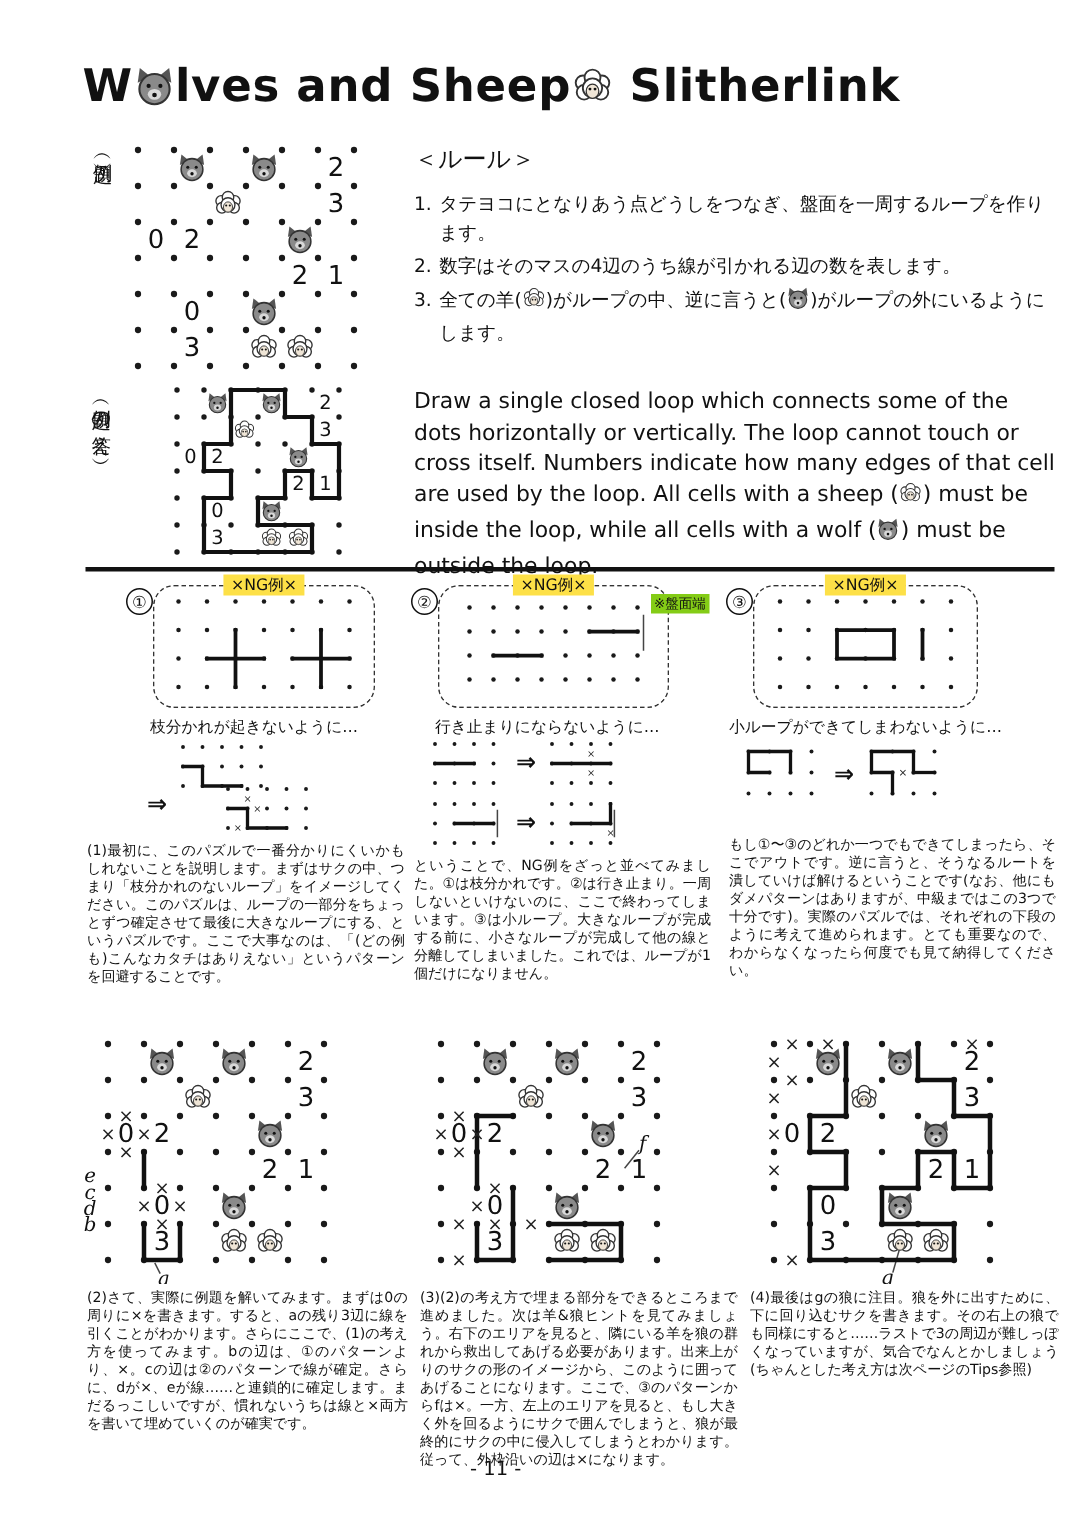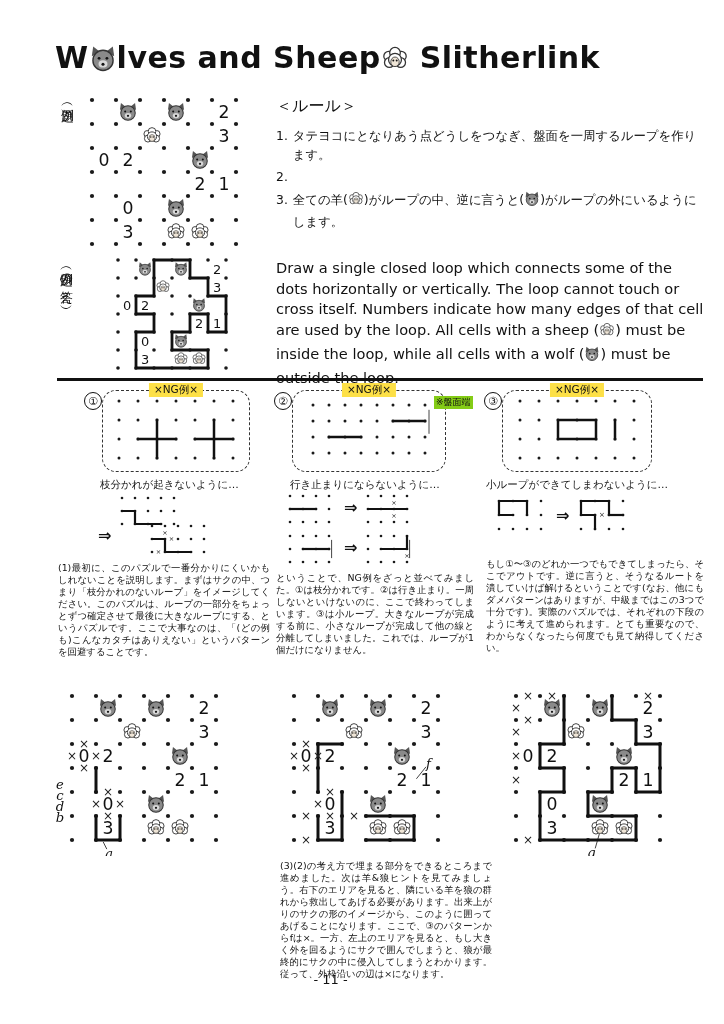--- a/index.html
+++ b/index.html
@@ -135,20 +135,21 @@
       </svg></div>
 
   <div class="abs" style="left:276px;top:96px;width:424px">
     <div class="rules-head">＜ルール＞</div>
     <div class="rule">
       <span class="rule-num">1.</span>
       <span>タテヨコにとなりあう点どうしをつなぎ、盤面を一周するループを作ります。</span>
     </div>
     <div class="rule">
       <span class="rule-num">2.</span>
+      <span>数字はそのマスの4辺のうち線が引かれる辺の数を表します。</span>
     </div>
     <div class="rule">
       <span class="rule-num">3.</span>
       <span><span>全ての羊(</span><span class="ic"><svg viewBox="0 0 20 20">
               <use href="#sheep"></use>
             </svg></span><span>)がループの中、逆に言うと(</span><span class="ic"><svg viewBox="0 0 20 20">
               <use href="#wolf"></use>
             </svg></span><span>)がループの外にいるようにします。</span></span>
     </div>
   </div>
@@ -734,17 +735,19 @@
         <use href="#wolf" x="41.92" y="17.92" width="20.16" height="20.16"></use>
         <use href="#wolf" x="89.92" y="17.92" width="20.16" height="20.16"></use>
         <use href="#wolf" x="113.92" y="65.92" width="20.16" height="20.16"></use>
         <use href="#wolf" x="89.92" y="113.92" width="20.16" height="20.16"></use>
         <use href="#sheep" x="65.92" y="41.92" width="20.16" height="20.16"></use>
         <use href="#sheep" x="89.92" y="137.92" width="20.16" height="20.16"></use>
         <use href="#sheep" x="113.92" y="137.92" width="20.16" height="20.16"></use>
         <text x="91.6" y="172.48" font-size="13.200000000000001" font-style="italic" font-family="DejaVu Serif, serif" text-anchor="middle" dominant-baseline="central" fill="#111">g</text>
       </svg></div>
 
+  <div class="abs para" style="left:58px;top:860px;width:214px">(2)さて、実際に例題を解いてみます。まずは0の周りに×を書きます。すると、aの残り3辺に線を引くことがわかります。さらにここで、(1)の考え方を使ってみます。bの辺は、①のパターンより、×。cの辺は②のパターンで線が確定。さらに、dが×、eが線……と連鎖的に確定します。まだるっこしいですが、慣れないうちは線と×両方を書いて埋めていくのが確実です。</div>
   <div class="abs para" style="left:280px;top:860px;width:212px">(3)(2)の考え方で埋まる部分をできるところまで進めました。次は羊&amp;狼ヒントを見てみましょう。右下のエリアを見ると、隣にいる羊を狼の群れから救出してあげる必要があります。出来上がりのサクの形のイメージから、このように囲ってあげることになります。ここで、③のパターンからfは×。一方、左上のエリアを見ると、もし大きく外を回るようにサクで囲んでしまうと、狼が最終的にサクの中に侵入してしまうとわかります。従って、外枠沿いの辺は×になります。</div>
+  <div class="abs para" style="left:500px;top:860px;width:206px">(4)最後はgの狼に注目。狼を外に出すために、下に回り込むサクを書きます。その右上の狼でも同様にすると……ラストで3の周辺が難しっぽくなっていますが、気合でなんとかしましょう(ちゃんとした考え方は次ページのTips参照)</div>
 
   <div class="abs pageno" style="left:0;top:972px">- 11 -</div>
 
 </div>
 
 </body></html>

